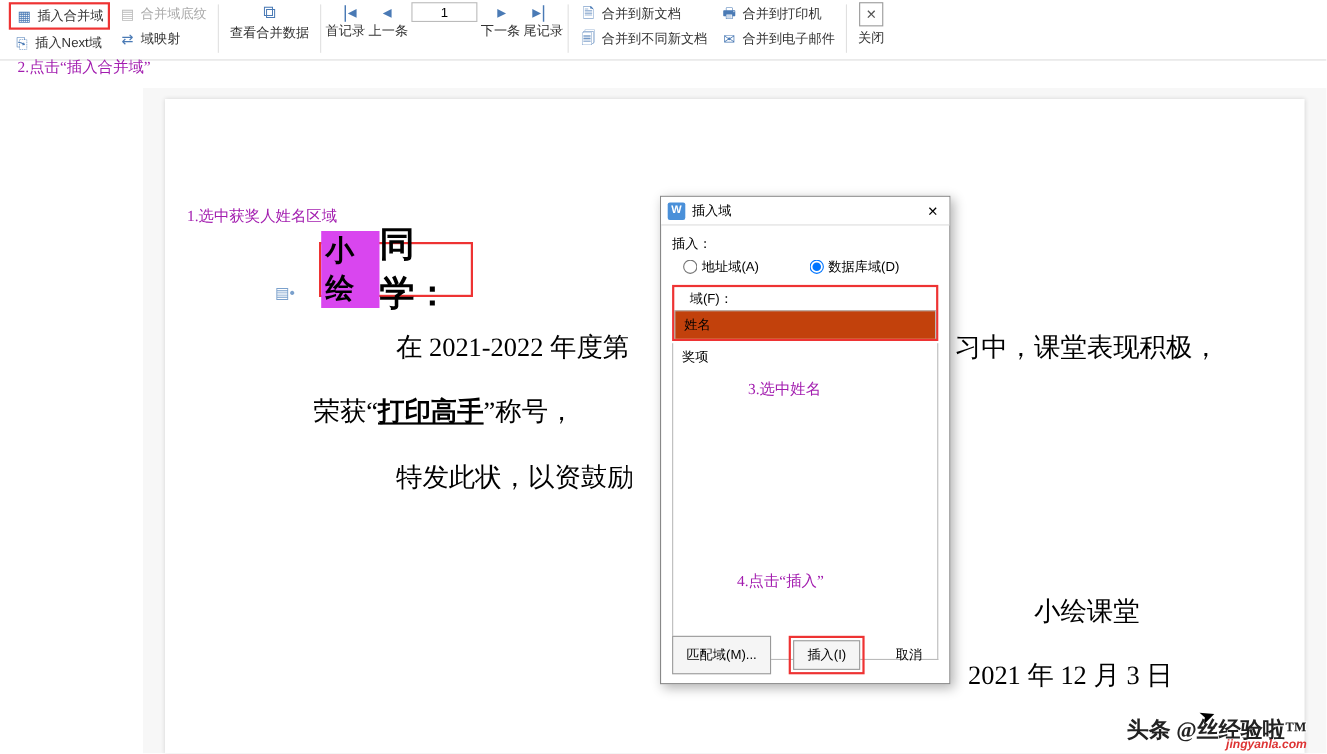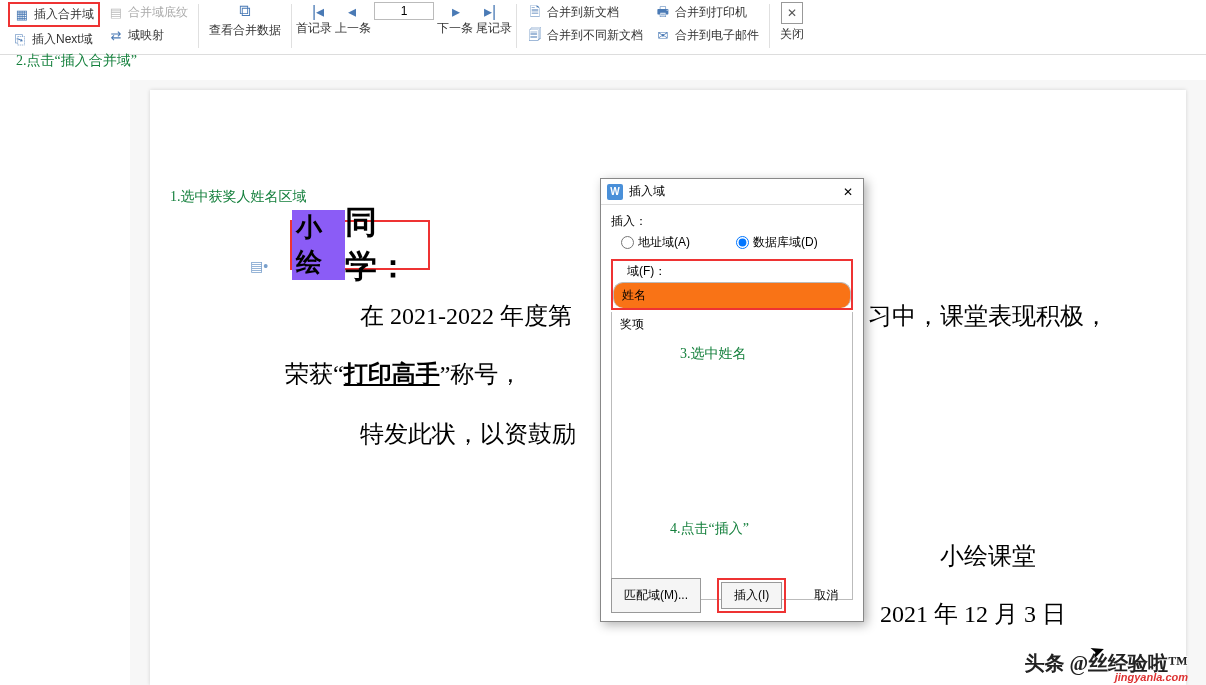--- a/index.html
+++ b/index.html
@@ -13,39 +13,39 @@
   .red-box { border: 2px solid #e33; }
   .sep { width: 1px; background: #e0e0e0; margin: 2px 4px; }
   .big-col { display:flex; flex-direction:column; align-items:center; gap:2px; padding:0 6px; }
   .big-ic { width: 24px; height: 18px; font-size: 16px; color: #4a7ab5; display:flex; align-items:center; justify-content:center;}
   .big-lbl { font-size: 12px; color:#333; }
   .nav-group { display:flex; flex-direction:column; align-items:center; }
   .nav-row { display:flex; align-items:center; gap:10px; padding: 0 4px;}
   .nav-lbls { display:flex; gap:3px; font-size:12px; color:#333; }
   .page-input { width: 60px; height: 18px; border:1px solid #bbb; text-align:center; font-size:12px; }
   .close-box { width:22px; height:22px; border:1px solid #999; display:flex; align-items:center; justify-content:center; font-size:12px; color:#555;}
-  .annotation { position:absolute; color:#15803d; font-size:14px; font-family:"Microsoft YaHei"; }
+  .annotation { position:absolute; color:#a21caf; font-size:14px; font-family:"Microsoft YaHei"; }
   .doc-area { position:absolute; left:130px; top:80px; width:1076px; height:605px; background:#f7f7f7; }
   .page { position:absolute; left:20px; top:10px; width:1036px; height:595px; background:#fff; box-shadow: 0 0 4px rgba(0,0,0,.15); }
   .doc-txt { position:absolute; font-family: SimSun, KaiTi, serif; font-size: 24px; color:#000; }
   .name-box { position:absolute; left:290px; top:220px; width:140px; height:50px; border:2px solid #e33; display:flex; align-items:center; justify-content:center; }
-  .name-sel { background:#8b5cf6; padding:0 4px; font-size:26px; font-family:KaiTi,SimSun,serif; font-weight:bold; }
+  .name-sel { background:#d946ef; padding:0 4px; font-size:26px; font-family:KaiTi,SimSun,serif; font-weight:bold; }
   .dialog { position:absolute; left:600px; top:178px; width:264px; height:444px; background:#fff; border:1px solid #888; box-shadow: 3px 3px 10px rgba(0,0,0,.3); font-size:12px; }
   .dlg-title { height:26px; background:#fff; border-bottom:1px solid #ddd; display:flex; align-items:center; padding:0 6px; justify-content:space-between;}
   .dlg-title-left { display:flex; align-items:center; gap:6px;}
   .dlg-w-ic { width:16px; height:16px; background:#4a90d9; color:#fff; font-size:10px; font-weight:bold; display:flex; align-items:center; justify-content:center; border-radius:2px;}
   .dlg-close { width:18px; height:18px; font-size:12px; display:flex; align-items:center; justify-content:center; cursor:pointer;}
   .dlg-body { padding:8px 10px; }
   .radio-row { display:flex; gap:46px; margin:4px 0 8px 10px;}
   .radio-row label { display:flex; align-items:center; gap:4px;}
   .field-box { border:2px solid #e33; margin-top:4px; }
   .field-label { padding:2px 14px; font-size:12px;}
   .field-list { border:1px solid #bbb; height:288px; background:#fff; margin-top:2px;}
   .field-item { padding:4px 8px; border-bottom:0; font-size:12px; cursor:pointer;}
-  .field-item.sel { background:#f97316;border-radius:10px;}
+  .field-item.sel { background:#c2410c;}
   .dlg-btns { position:absolute; bottom:8px; left:0; right:0; padding:0 10px; display:flex; gap:16px; justify-content:flex-start;}
   .dlg-btn { border:1px solid #999; background:#f5f5f5; padding:4px 12px; font-size:12px; cursor:pointer; }
   .insert-btn-wrap { border:2px solid #e33; padding:2px;}
   .watermark { position:absolute; right:18px; bottom:8px; font-size:20px; color:#222; font-weight:bold; font-family:"Microsoft YaHei"; text-shadow: -1px -1px 0 #fff,1px -1px 0 #fff,-1px 1px 0 #fff,1px 1px 0 #fff;}
   .watermark-sub { position:absolute; right:18px; bottom:-8px; font-size:11px; color:#d33; font-weight:bold; font-style:italic;}
   .cursor-arrow { position:absolute; left:1090px; top:640px; font-size:18px; color:#000; transform:rotate(-20deg);}
   .breadcrumb-ic { position:absolute; left:232px; top:248px; font-size:14px; color:#7aa0cc;}
   u { text-decoration: underline; }
 </style>
 </head>

